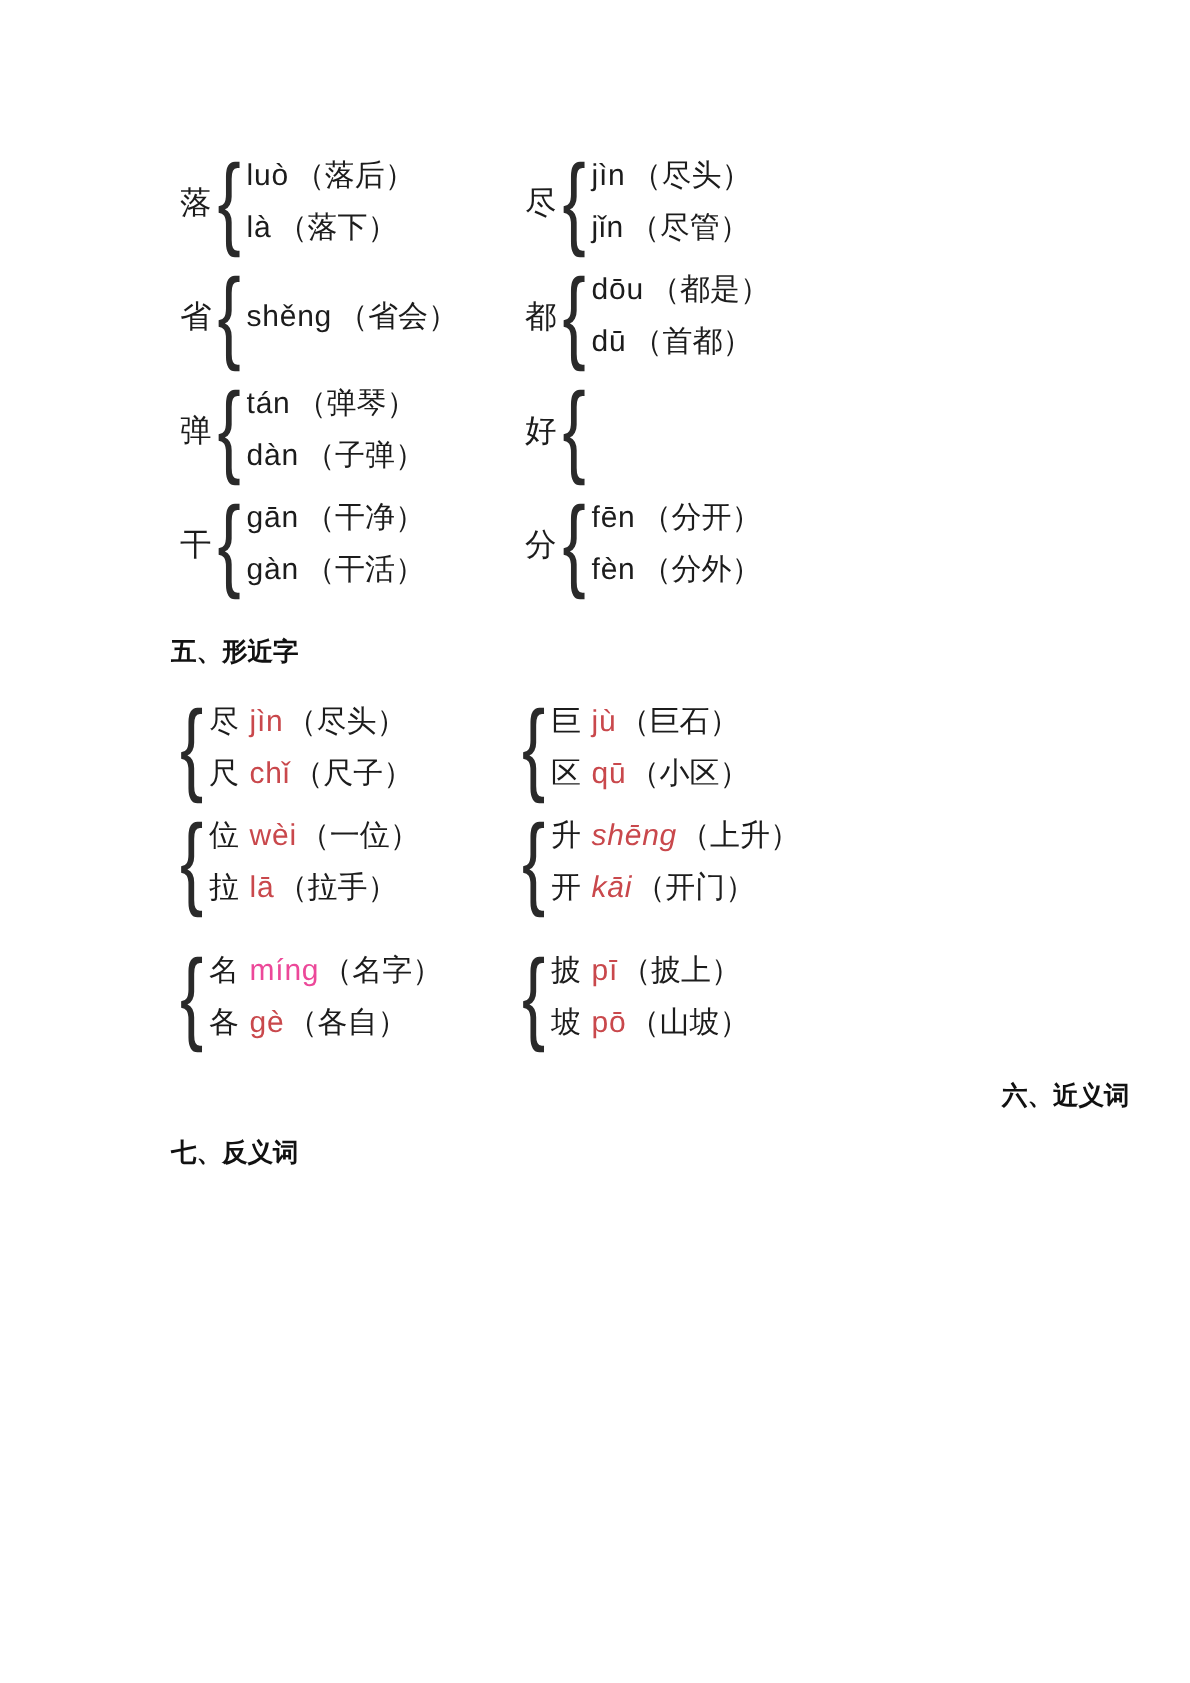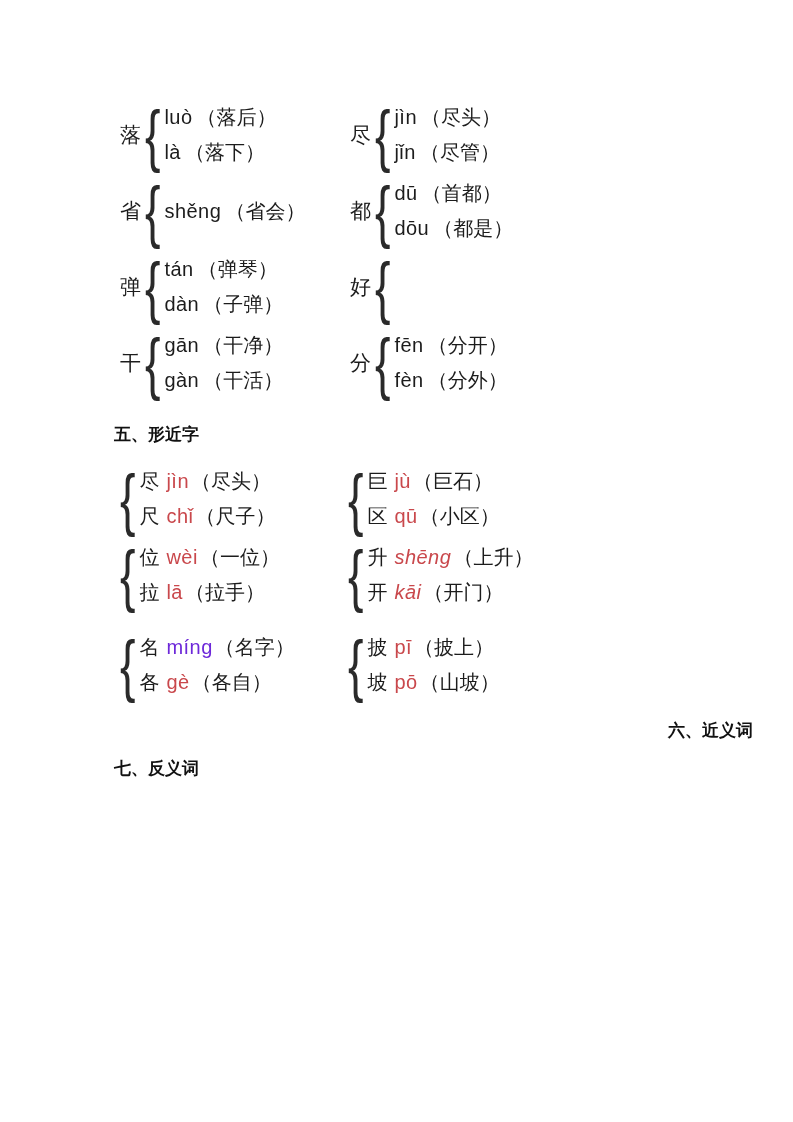--- a/index.html
+++ b/index.html
@@ -98,22 +98,22 @@
       <span class="brace">{</span>
       <div class="line-stack">
         <div class="line"><span class="py">shěng</span><span class="word">（省会）</span></div>
       </div>
     </div>
 
     <div class="dyz-group">
       <span class="dyz-char">都</span>
       <span class="brace">{</span>
       <div class="line-stack">
+        <div class="line"><span class="py">dōu</span><span class="word">（都是）</span></div>
         <div class="line"><span class="py">dū</span><span class="word">（首都）</span></div>
-        <div class="line"><span class="py">dōu</span><span class="word">（都是）</span></div>
       </div>
     </div>
 
     <div class="dyz-group">
       <span class="dyz-char">弹</span>
       <span class="brace">{</span>
       <div class="line-stack">
         <div class="line"><span class="py">tán</span><span class="word">（弹琴）</span></div>
         <div class="line"><span class="py">dàn</span><span class="word">（子弹）</span></div>
       </div>
@@ -210,21 +210,21 @@
             <span class="word">（开门）</span>
           </div>
       </div>
     </div>
 
     <div class="xjz-group row3">
       <span class="brace">{</span>
       <div class="line-stack">
         <div class="line">
             <span class="hz">名</span>
-            <span class="py py-red" style="color: #6d28d9;">míng</span>
+            <span class="py py-red" style="color: #ec4899;">míng</span>
             <span class="word">（名字）</span>
           </div>
         <div class="line">
             <span class="hz">各</span>
             <span class="py py-red" style="color: rgb(201, 72, 76);">gè</span>
             <span class="word">（各自）</span>
           </div>
       </div>
     </div>
 

